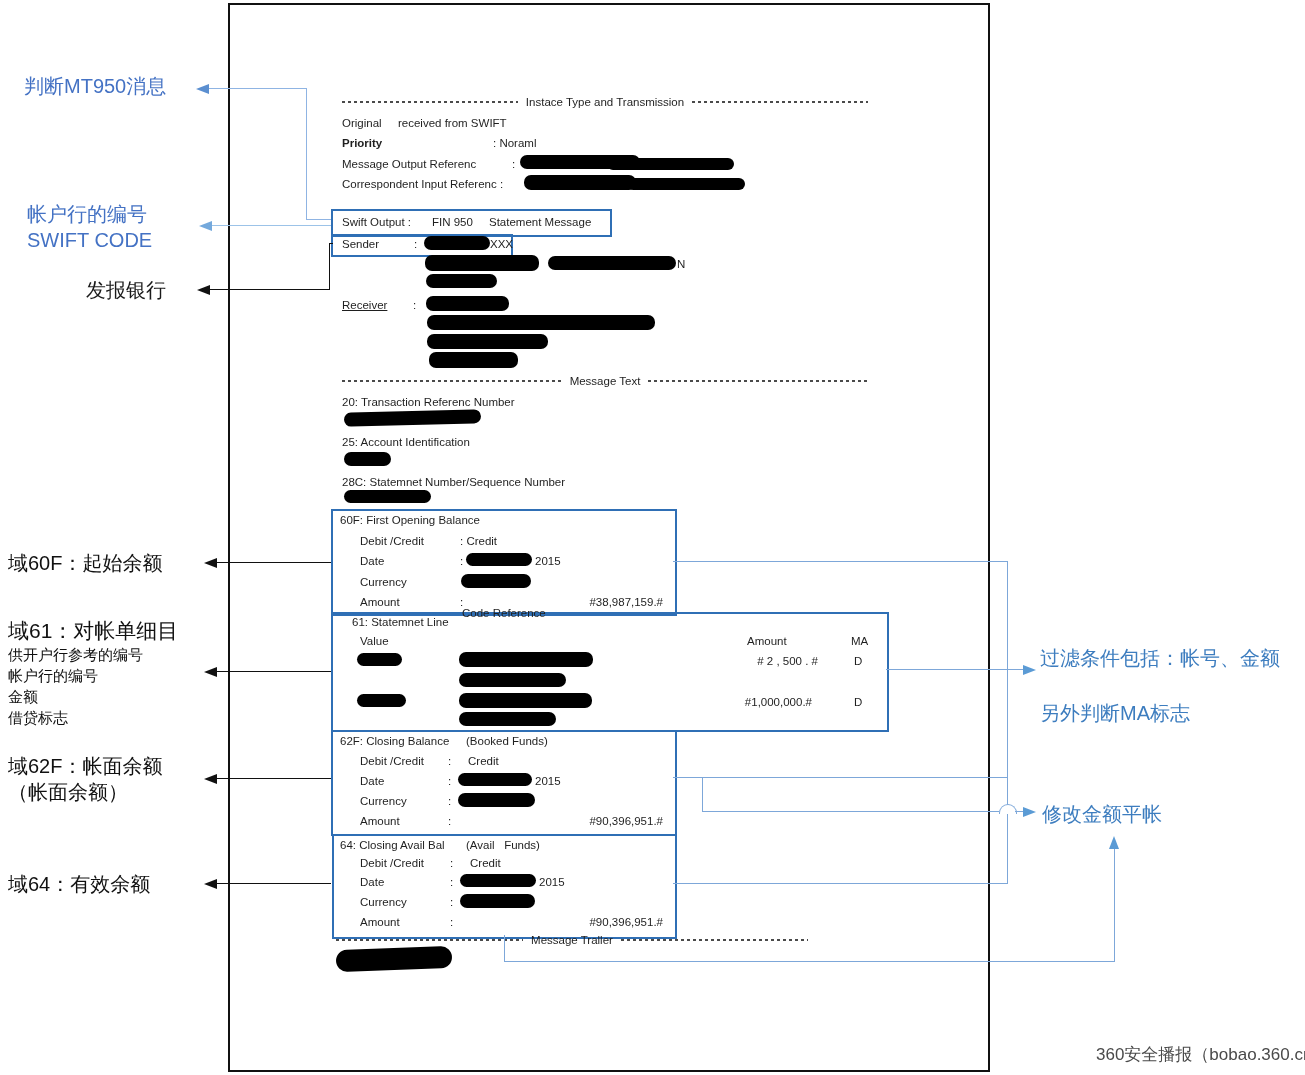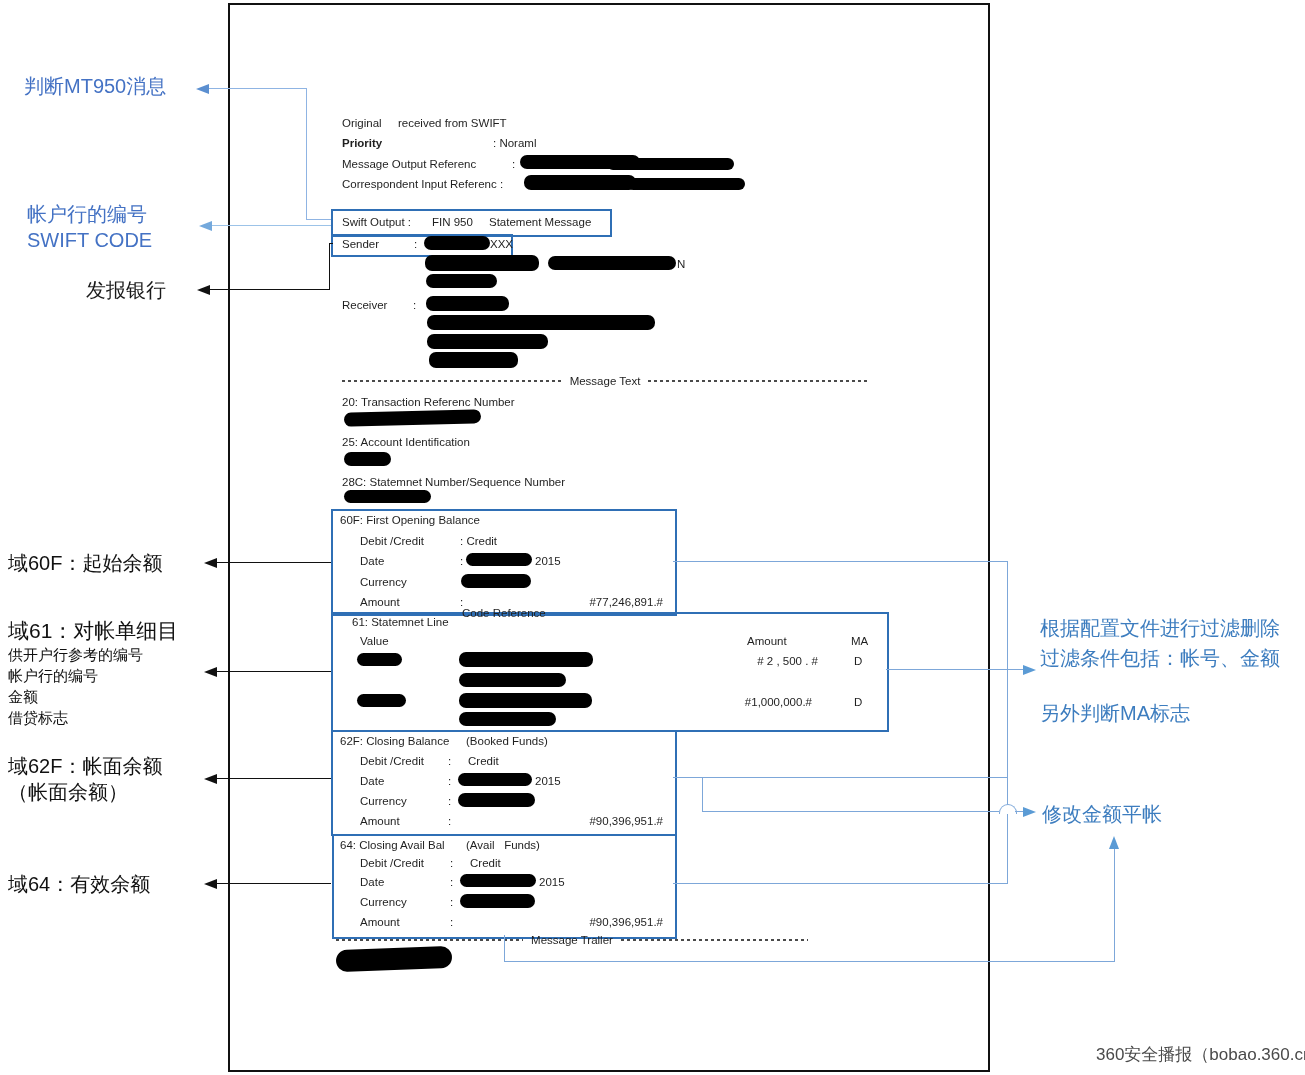--- a/index.html
+++ b/index.html
@@ -18,20 +18,25 @@
         border-radius:9px 9px 0 0;background:#fff;}
   .ra{text-align:right;}
 </style>
 </head>
 <body>
 
 <div id="root">
 
   <div style="position:absolute;left:228px;top:3px;width:758px;height:1065px;border:2px solid #111;background:#fff;"></div>
 
+  <div class="divider" style="left:342px;top:96px;width:526px;">
+    <span class="dash"></span>
+    <span>Instace Type and Transmission</span>
+    <span class="dash"></span>
+  </div>
   <span class="t" style="left:342px;top:116px;">Original</span>
   <span class="t" style="left:398px;top:116px;">received from SWIFT</span>
   <span class="t" style="left:342px;top:136px;font-weight:bold;">Priority</span>
   <span class="t" style="left:493px;top:136px;">: Noraml</span>
   <span class="t" style="left:342px;top:157px;">Message Output Referenc</span>
   <span class="t" style="left:512px;top:157px;">:</span>
   <div class="bar" style="left:520px;top:155px;width:120px;height:14px;"></div>
   <div class="bar" style="left:607px;top:158px;width:127px;height:12px;"></div>
   <span class="t" style="left:342px;top:177px;">Correspondent Input Referenc :</span>
   <div class="bar" style="left:524px;top:175px;width:112px;height:15px;"></div>
@@ -47,21 +52,21 @@
   <span class="t" style="left:342px;top:237px;">Sender</span>
   <span class="t" style="left:414px;top:237px;">:</span>
   <div class="bar" style="left:424px;top:236px;width:66px;height:14px;"></div>
   <span class="t" style="left:490px;top:237px;">XXX</span>
 
   <div class="bar" style="left:425px;top:255px;width:114px;height:16px;"></div>
   <div class="bar" style="left:548px;top:256px;width:128px;height:14px;"></div>
   <span class="t" style="left:677px;top:257px;">N</span>
   <div class="bar" style="left:426px;top:274px;width:71px;height:14px;"></div>
 
-  <span class="t" style="left:342px;top:298px;">Receiver</span>
+  <span class="t" style="left:342px;top:298px;text-decoration:underline;">Receiver</span>
   <span class="t" style="left:413px;top:298px;">:</span>
   <div class="bar" style="left:426px;top:296px;width:83px;height:15px;"></div>
   <div class="bar" style="left:427px;top:315px;width:228px;height:15px;"></div>
   <div class="bar" style="left:427px;top:334px;width:121px;height:15px;"></div>
   <div class="bar" style="left:429px;top:352px;width:89px;height:16px;"></div>
 
   <div class="divider" style="left:342px;top:375px;width:526px;">
     <span class="dash"></span>
     <span>Message Text</span>
     <span class="dash"></span>
@@ -78,21 +83,21 @@
   <span class="t" style="left:360px;top:534px;">Debit /Credit</span>
   <span class="t" style="left:460px;top:534px;">: Credit</span>
   <span class="t" style="left:360px;top:554px;">Date</span>
   <span class="t" style="left:460px;top:554px;">:</span>
   <div class="bar" style="left:466px;top:553px;width:66px;height:13px;"></div>
   <span class="t" style="left:535px;top:554px;">2015</span>
   <span class="t" style="left:360px;top:575px;">Currency</span>
   <div class="bar" style="left:461px;top:574px;width:70px;height:14px;"></div>
   <span class="t" style="left:360px;top:595px;">Amount</span>
   <span class="t" style="left:460px;top:595px;">:</span>
-  <span class="t ra" style="left:560px;top:595px;width:103px;">#77,246,891.#</span>
+  <span class="t ra" style="left:560px;top:595px;width:103px;">#38,987,159.#</span>
 
   <div class="box" style="left:331px;top:612px;width:554px;height:116px;"></div>
   <span class="t" style="left:352px;top:615px;">61: Statemnet Line</span>
   <span class="t" style="left:360px;top:634px;">Value</span>
   <span class="t" style="left:462px;top:606px;">Code Reference</span>
   <span class="t" style="left:747px;top:634px;">Amount</span>
   <span class="t" style="left:851px;top:634px;">MA</span>
 
   <div class="bar" style="left:357px;top:653px;width:45px;height:13px;"></div>
   <div class="bar" style="left:459px;top:652px;width:134px;height:15px;"></div>
@@ -154,21 +159,20 @@
   <span class="cn" style="left:8px;top:551px;font-size:20px;color:#111;">域60F：起始余额</span>
   <span class="cn" style="left:8px;top:618px;font-size:21px;color:#111;">域61：对帐单细目</span>
   <span class="cn" style="left:8px;top:646px;font-size:15px;color:#111;">供开户行参考的编号</span>
   <span class="cn" style="left:8px;top:667px;font-size:15px;color:#111;">帐户行的编号</span>
   <span class="cn" style="left:8px;top:688px;font-size:15px;color:#111;">金额</span>
   <span class="cn" style="left:8px;top:709px;font-size:15px;color:#111;">借贷标志</span>
   <span class="cn" style="left:8px;top:754px;font-size:20px;color:#111;">域62F：帐面余额</span>
   <span class="cn" style="left:8px;top:780px;font-size:20px;color:#111;">（帐面余额）</span>
   <span class="cn" style="left:8px;top:872px;font-size:20px;color:#111;">域64：有效余额</span>
 
-  <span class="cn" style="left:1040px;top:616px;font-size:20px;color:#3d7dbf;">根据配置文件进行过滤删除</span>
   <span class="cn" style="left:1040px;top:646px;font-size:20px;color:#3d7dbf;">过滤条件包括：帐号、金额</span>
   <span class="cn" style="left:1040px;top:701px;font-size:20px;color:#3d7dbf;">另外判断MA标志</span>
   <span class="cn" style="left:1042px;top:802px;font-size:20px;color:#3d7dbf;">修改金额平帐</span>
 
   <div class="ah" style="left:196px;top:83.5px;border-width:5.5px 13px 5.5px 0;border-right-color:#5b8fd0;"></div>
   <div class="hl" style="left:209px;top:88px;width:98px;border-color:#8fb4e3;"></div>
   <div class="vl" style="left:306px;top:88px;height:131px;border-color:#8fb4e3;"></div>
   <div class="hl" style="left:306px;top:219px;width:25px;border-color:#8fb4e3;"></div>
 
   <div class="ah" style="left:199px;top:220.5px;border-width:5.5px 13px 5.5px 0;border-right-color:#74a9dc;"></div>

